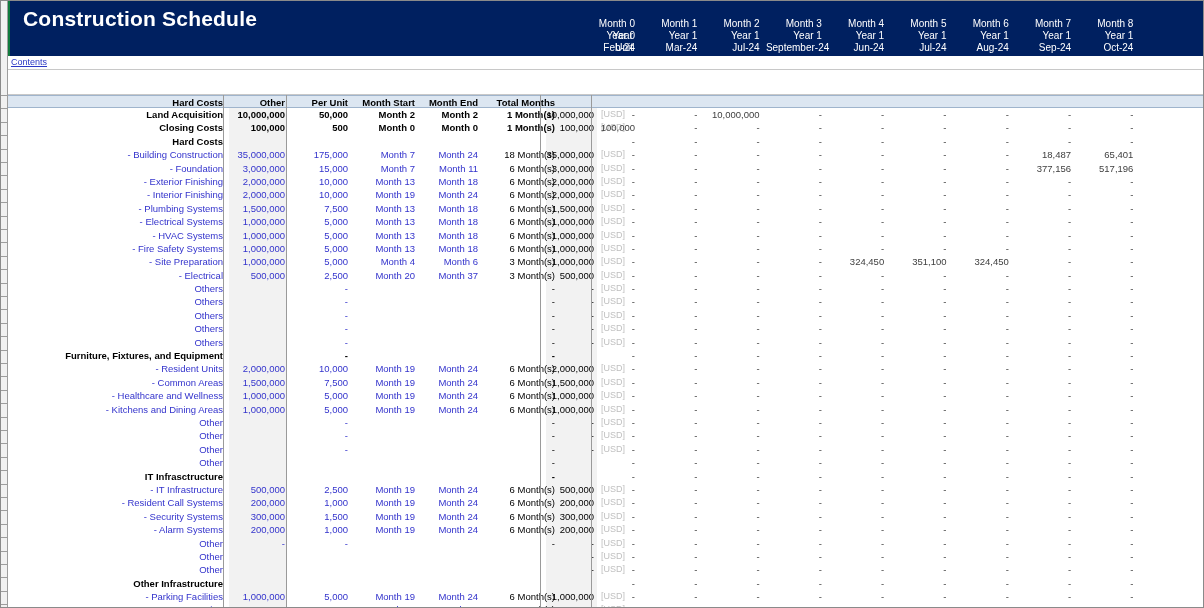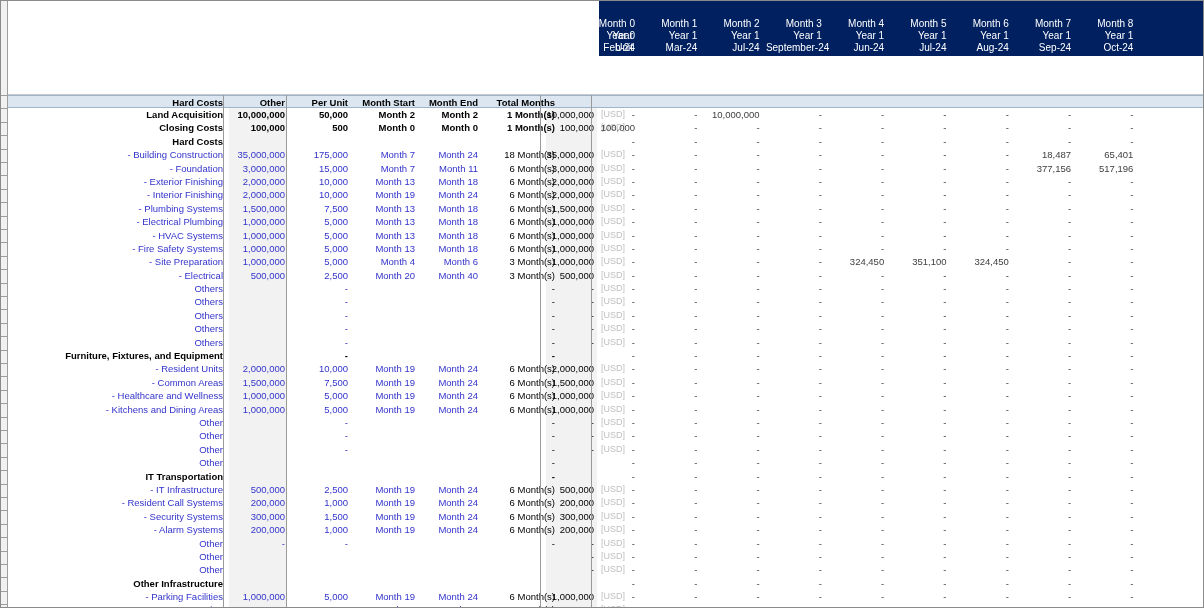--- a/index.html
+++ b/index.html
@@ -136,20 +136,23 @@
       <div class="tick" style="top: 509.4px;"></div>
       <div class="tick" style="top: 522.8px;"></div>
       <div class="tick" style="top: 536.2px;"></div>
       <div class="tick" style="top: 549.6px;"></div>
       <div class="tick" style="top: 563px;"></div>
       <div class="tick" style="top: 576.4px;"></div>
       <div class="tick" style="top: 589.8px;"></div>
       <div class="tick" style="top: 603.2px;"></div>
     </div>
 
+  <div class="titleband">
+    <div class="ttl">Construction Schedule</div>
+  </div>
 
   <div class="hdrband" id="hdrband">
       <div class="hcell" style="left: 0px; width: 34px; top: 29px; text-align: right;">Year</div>
       <div class="hcell" style="left: 0px; width: 34px; top: 41px; text-align: right;">Unit</div>
       <div class="hcell" style="left: -20px; width: 56px; top: 17px; text-align: right;">Month 0</div>
       <div class="hcell" style="left: -20px; width: 56px; top: 29px; text-align: right;">Year 0</div>
       <div class="hcell" style="left: -20px; width: 56px; top: 41px; text-align: right;">Feb-24</div>
       <div class="hcell" style="left: 42.3px; width: 56px; top: 17px; text-align: right;">Month 1</div>
       <div class="hcell" style="left: 42.3px; width: 56px; top: 29px; text-align: right;">Year 1</div>
       <div class="hcell" style="left: 42.3px; width: 56px; top: 41px; text-align: right;">Mar-24</div>
@@ -169,20 +172,23 @@
       <div class="hcell" style="left: 353.8px; width: 56px; top: 29px; text-align: right;">Year 1</div>
       <div class="hcell" style="left: 353.8px; width: 56px; top: 41px; text-align: right;">Aug-24</div>
       <div class="hcell" style="left: 416.1px; width: 56px; top: 17px; text-align: right;">Month 7</div>
       <div class="hcell" style="left: 416.1px; width: 56px; top: 29px; text-align: right;">Year 1</div>
       <div class="hcell" style="left: 416.1px; width: 56px; top: 41px; text-align: right;">Sep-24</div>
       <div class="hcell" style="left: 478.4px; width: 56px; top: 17px; text-align: right;">Month 8</div>
       <div class="hcell" style="left: 478.4px; width: 56px; top: 29px; text-align: right;">Year 1</div>
       <div class="hcell" style="left: 478.4px; width: 56px; top: 41px; text-align: right;">Oct-24</div>
     </div>
 
+  <div class="contentsrow">
+    <span class="contentslink">Contents</span>
+  </div>
   <div class="blankrow"></div>
 
   <div class="colhead" id="colhead">
       <div class="chtxt" style="left: 54px; width: 162px;">Hard Costs</div>
       <div class="chtxt" style="left: 222px; width: 56px;">Other</div>
       <div class="chtxt" style="left: 285px; width: 56px;">Per Unit</div>
       <div class="chtxt" style="left: 346px; width: 62px;">Month Start</div>
       <div class="chtxt" style="left: 413px; width: 58px;">Month End</div>
       <div class="chtxt" style="left: 476px; width: 72px;">Total Months</div>
     </div>
@@ -342,21 +348,21 @@
         <div class="cell monval" style="left: 634.3px; width: 56px; text-align: right;">-</div>
         <div class="cell monval" style="left: 696.6px; width: 56px; text-align: right;">-</div>
         <div class="cell monval" style="left: 758.9px; width: 56px; text-align: right;">-</div>
         <div class="cell monval" style="left: 821.2px; width: 56px; text-align: right;">-</div>
         <div class="cell monval" style="left: 883.5px; width: 56px; text-align: right;">-</div>
         <div class="cell monval" style="left: 945.8px; width: 56px; text-align: right;">-</div>
         <div class="cell monval" style="left: 1008.1px; width: 56px; text-align: right;">-</div>
         <div class="cell monval" style="left: 1070.4px; width: 56px; text-align: right;">-</div>
       </div>
       <div class="row rowlayer">
-        <div class="cell lbl blue" style="left: 34px; width: 182px; text-align: right;">- Electrical Plumbing</div>
+        <div class="cell lbl blue" style="left: 34px; width: 182px; text-align: right;">- Electrical Systems</div>
         <div class="cell num blue" style="left: 222px; width: 56px; text-align: right;">1,000,000</div>
         <div class="cell num blue" style="left: 285px; width: 56px; text-align: right;">5,000</div>
         <div class="cell num blue" style="left: 346px; width: 62px; text-align: right;">Month 13</div>
         <div class="cell num blue" style="left: 413px; width: 58px; text-align: right;">Month 18</div>
         <div class="cell num black" style="left: 476px; width: 72px; text-align: right;">6 Month(s)</div>
         <div class="cell num black" style="left: 539px; width: 48px; text-align: right;">1,000,000</div>
         <div class="cell usd" style="left: 594px; width: 30px; text-align: left;">[USD]</div>
         <div class="cell monval" style="left: 572px; width: 56px; text-align: right;">-</div>
         <div class="cell monval" style="left: 634.3px; width: 56px; text-align: right;">-</div>
         <div class="cell monval" style="left: 696.6px; width: 56px; text-align: right;">-</div>
@@ -422,21 +428,21 @@
         <div class="cell monval" style="left: 883.5px; width: 56px; text-align: right;">351,100</div>
         <div class="cell monval" style="left: 945.8px; width: 56px; text-align: right;">324,450</div>
         <div class="cell monval" style="left: 1008.1px; width: 56px; text-align: right;">-</div>
         <div class="cell monval" style="left: 1070.4px; width: 56px; text-align: right;">-</div>
       </div>
       <div class="row rowlayer">
         <div class="cell lbl blue" style="left: 34px; width: 182px; text-align: right;">- Electrical</div>
         <div class="cell num blue" style="left: 222px; width: 56px; text-align: right;">500,000</div>
         <div class="cell num blue" style="left: 285px; width: 56px; text-align: right;">2,500</div>
         <div class="cell num blue" style="left: 346px; width: 62px; text-align: right;">Month 20</div>
-        <div class="cell num blue" style="left: 413px; width: 58px; text-align: right;">Month 40</div>
+        <div class="cell num blue" style="left: 413px; width: 58px; text-align: right;">Month 37</div>
         <div class="cell num black" style="left: 476px; width: 72px; text-align: right;">3 Month(s)</div>
         <div class="cell num black" style="left: 539px; width: 48px; text-align: right;">500,000</div>
         <div class="cell usd" style="left: 594px; width: 30px; text-align: left;">[USD]</div>
         <div class="cell monval" style="left: 572px; width: 56px; text-align: right;">-</div>
         <div class="cell monval" style="left: 634.3px; width: 56px; text-align: right;">-</div>
         <div class="cell monval" style="left: 696.6px; width: 56px; text-align: right;">-</div>
         <div class="cell monval" style="left: 758.9px; width: 56px; text-align: right;">-</div>
         <div class="cell monval" style="left: 821.2px; width: 56px; text-align: right;">-</div>
         <div class="cell monval" style="left: 883.5px; width: 56px; text-align: right;">-</div>
         <div class="cell monval" style="left: 945.8px; width: 56px; text-align: right;">-</div>
@@ -703,21 +709,21 @@
         <div class="cell monval" style="left: 634.3px; width: 56px; text-align: right;">-</div>
         <div class="cell monval" style="left: 696.6px; width: 56px; text-align: right;">-</div>
         <div class="cell monval" style="left: 758.9px; width: 56px; text-align: right;">-</div>
         <div class="cell monval" style="left: 821.2px; width: 56px; text-align: right;">-</div>
         <div class="cell monval" style="left: 883.5px; width: 56px; text-align: right;">-</div>
         <div class="cell monval" style="left: 945.8px; width: 56px; text-align: right;">-</div>
         <div class="cell monval" style="left: 1008.1px; width: 56px; text-align: right;">-</div>
         <div class="cell monval" style="left: 1070.4px; width: 56px; text-align: right;">-</div>
       </div>
       <div class="row rowlayer">
-        <div class="cell lbl bold" style="left: 34px; width: 182px; text-align: right;">IT Transportation</div>
+        <div class="cell lbl bold" style="left: 34px; width: 182px; text-align: right;">IT Infrasctructure</div>
         <div class="cell num bold" style="left: 222px; width: 56px; text-align: right;"></div>
         <div class="cell num bold" style="left: 285px; width: 56px; text-align: right;"></div>
         <div class="cell num bold" style="left: 346px; width: 62px; text-align: right;"></div>
         <div class="cell num bold" style="left: 413px; width: 58px; text-align: right;"></div>
         <div class="cell num bold" style="left: 476px; width: 72px; text-align: right;">-</div>
         <div class="cell num black" style="left: 539px; width: 48px; text-align: right;"></div>
         <div class="cell usd" style="left: 594px; width: 30px; text-align: left;"></div>
         <div class="cell monval" style="left: 572px; width: 56px; text-align: right;">-</div>
         <div class="cell monval" style="left: 634.3px; width: 56px; text-align: right;">-</div>
         <div class="cell monval" style="left: 696.6px; width: 56px; text-align: right;">-</div>

